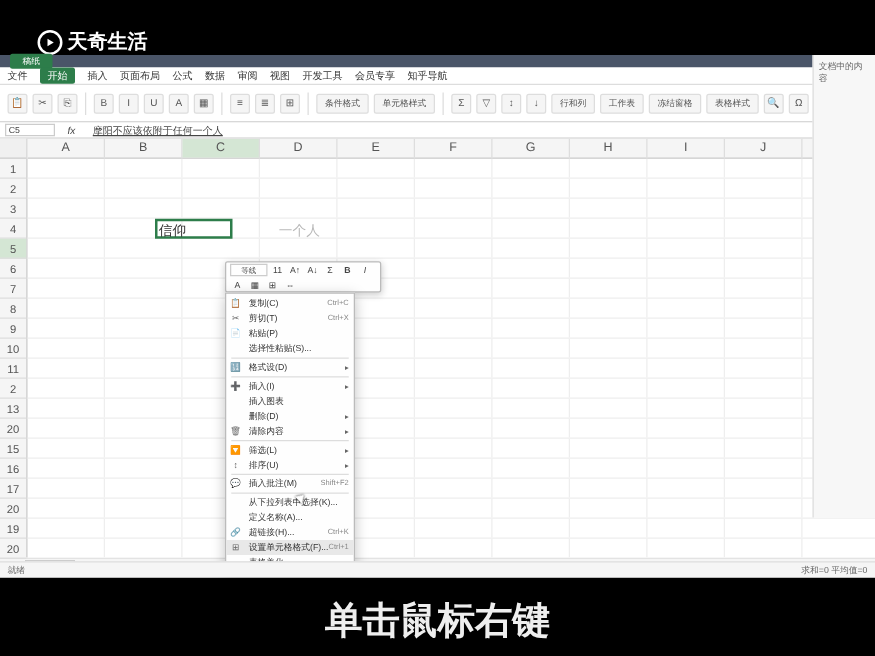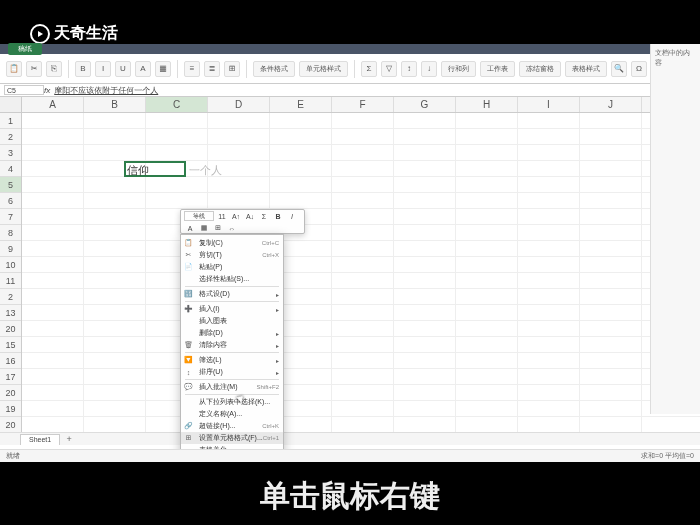--- a/index.html
+++ b/index.html
@@ -11,21 +11,21 @@
   .logo-text{color:#fff;font-size:16px;font-weight:700;}
   .title-bar{height:10px;background:#4a5568;display:flex;align-items:center;padding:0 8px;gap:6px;}
   .title-tab{background:#2d7d4a;color:#fff;font-size:7px;padding:1px 10px;border-radius:2px;}
   .menubar{height:14px;background:#fff;border-bottom:1px solid #ddd;display:flex;align-items:center;padding:0 6px;gap:10px;}
   .menubar span{font-size:8px;color:#333;cursor:default;}
   .menubar .active{background:#2d7d4a;color:#fff;padding:1px 6px;border-radius:2px;}
   .toolbar{height:30px;background:#fff;border-bottom:1px solid #ccc;display:flex;align-items:center;padding:0 6px;gap:4px;}
   .tbtn{width:16px;height:16px;background:#f5f5f5;border:1px solid #ddd;border-radius:2px;display:flex;align-items:center;justify-content:center;font-size:8px;color:#555;}
   .tbtn.wide{width:auto;padding:0 6px;font-size:7px;white-space:nowrap;}
   .tsep{width:1px;height:18px;background:#ddd;margin:0 2px;}
-  .fx-bar{height:13px;background:#fff;border-bottom:1px solid #ccc;display:flex;align-items:center;padding:0 4px;gap:0;}
+  .fx-bar{height:13px;background:#fff;border-bottom:1px solid #ccc;display:flex;align-items:center;padding:0 4px;gap:10px;}
   .name-box{width:40px;height:10px;border:1px solid #ccc;font-size:7px;padding:0 2px;display:flex;align-items:center;}
   .fx{font-size:8px;font-style:italic;}
   .fx-input{flex:1;font-size:8px;padding:0 4px;text-decoration:underline;}
   .grid-area{position:relative;height:335px;background:#fff;display:flex;}
   .rowhdrs{width:22px;background:#f5f5f5;border-right:1px solid #ccc;}
   .corner{height:16px;border-bottom:1px solid #ccc;background:#f0f0f0;}
   .rowhdr{height:16px;border-bottom:1px solid #ddd;display:flex;align-items:center;justify-content:center;font-size:9px;color:#555;}
   .rowhdr.sel{background:#d4e6d4;}
   .cols{flex:1;overflow:hidden;}
   .colhdrs{height:16px;display:flex;background:#f5f5f5;border-bottom:1px solid #ccc;}
@@ -64,20 +64,33 @@
     </div>
   <div class="logo-text">天奇生活</div>
 </div>
 
 <div class="screen">
 
   <div class="title-bar">
     <div class="title-tab">稿纸</div>
   </div>
 
+  <div class="menubar">
+    <span>文件</span>
+    <span class="active">开始</span>
+    <span>插入</span>
+    <span>页面布局</span>
+    <span>公式</span>
+    <span>数据</span>
+    <span>审阅</span>
+    <span>视图</span>
+    <span>开发工具</span>
+    <span>会员专享</span>
+    <span>知乎导航</span>
+  </div>
 
   <div class="toolbar">
     <div class="tbtn">📋</div>
     <div class="tbtn">✂</div>
     <div class="tbtn">⎘</div>
     <div class="tsep"></div>
     <div class="tbtn">B</div>
     <div class="tbtn">I</div>
     <div class="tbtn">U</div>
     <div class="tbtn">A</div>
@@ -384,21 +397,21 @@
             <div class="cell"></div>
             <div class="cell"></div>
             <div class="cell"></div>
             <div class="cell"></div>
             <div class="cell"></div>
             <div class="cell"></div>
           </div>
         </div>
       <div class="selbox"></div>
       <div class="celltext">
-        <span>信仰</span><span style="opacity:.35;margin-left:40px">一个人</span>
+        <span>信仰</span><span style="opacity:.35;margin-left:74px">一个人</span>
       </div>
     </div>
   </div>
 
   <div class="mini-toolbar">
     <div class="mtbtn" style="width:30px;border:1px solid #ccc;font-size:6px">等线</div>
     <div class="mtbtn">11</div>
     <div class="mtbtn">A↑</div>
     <div class="mtbtn">A↓</div>
     <div class="mtbtn">Σ</div>

